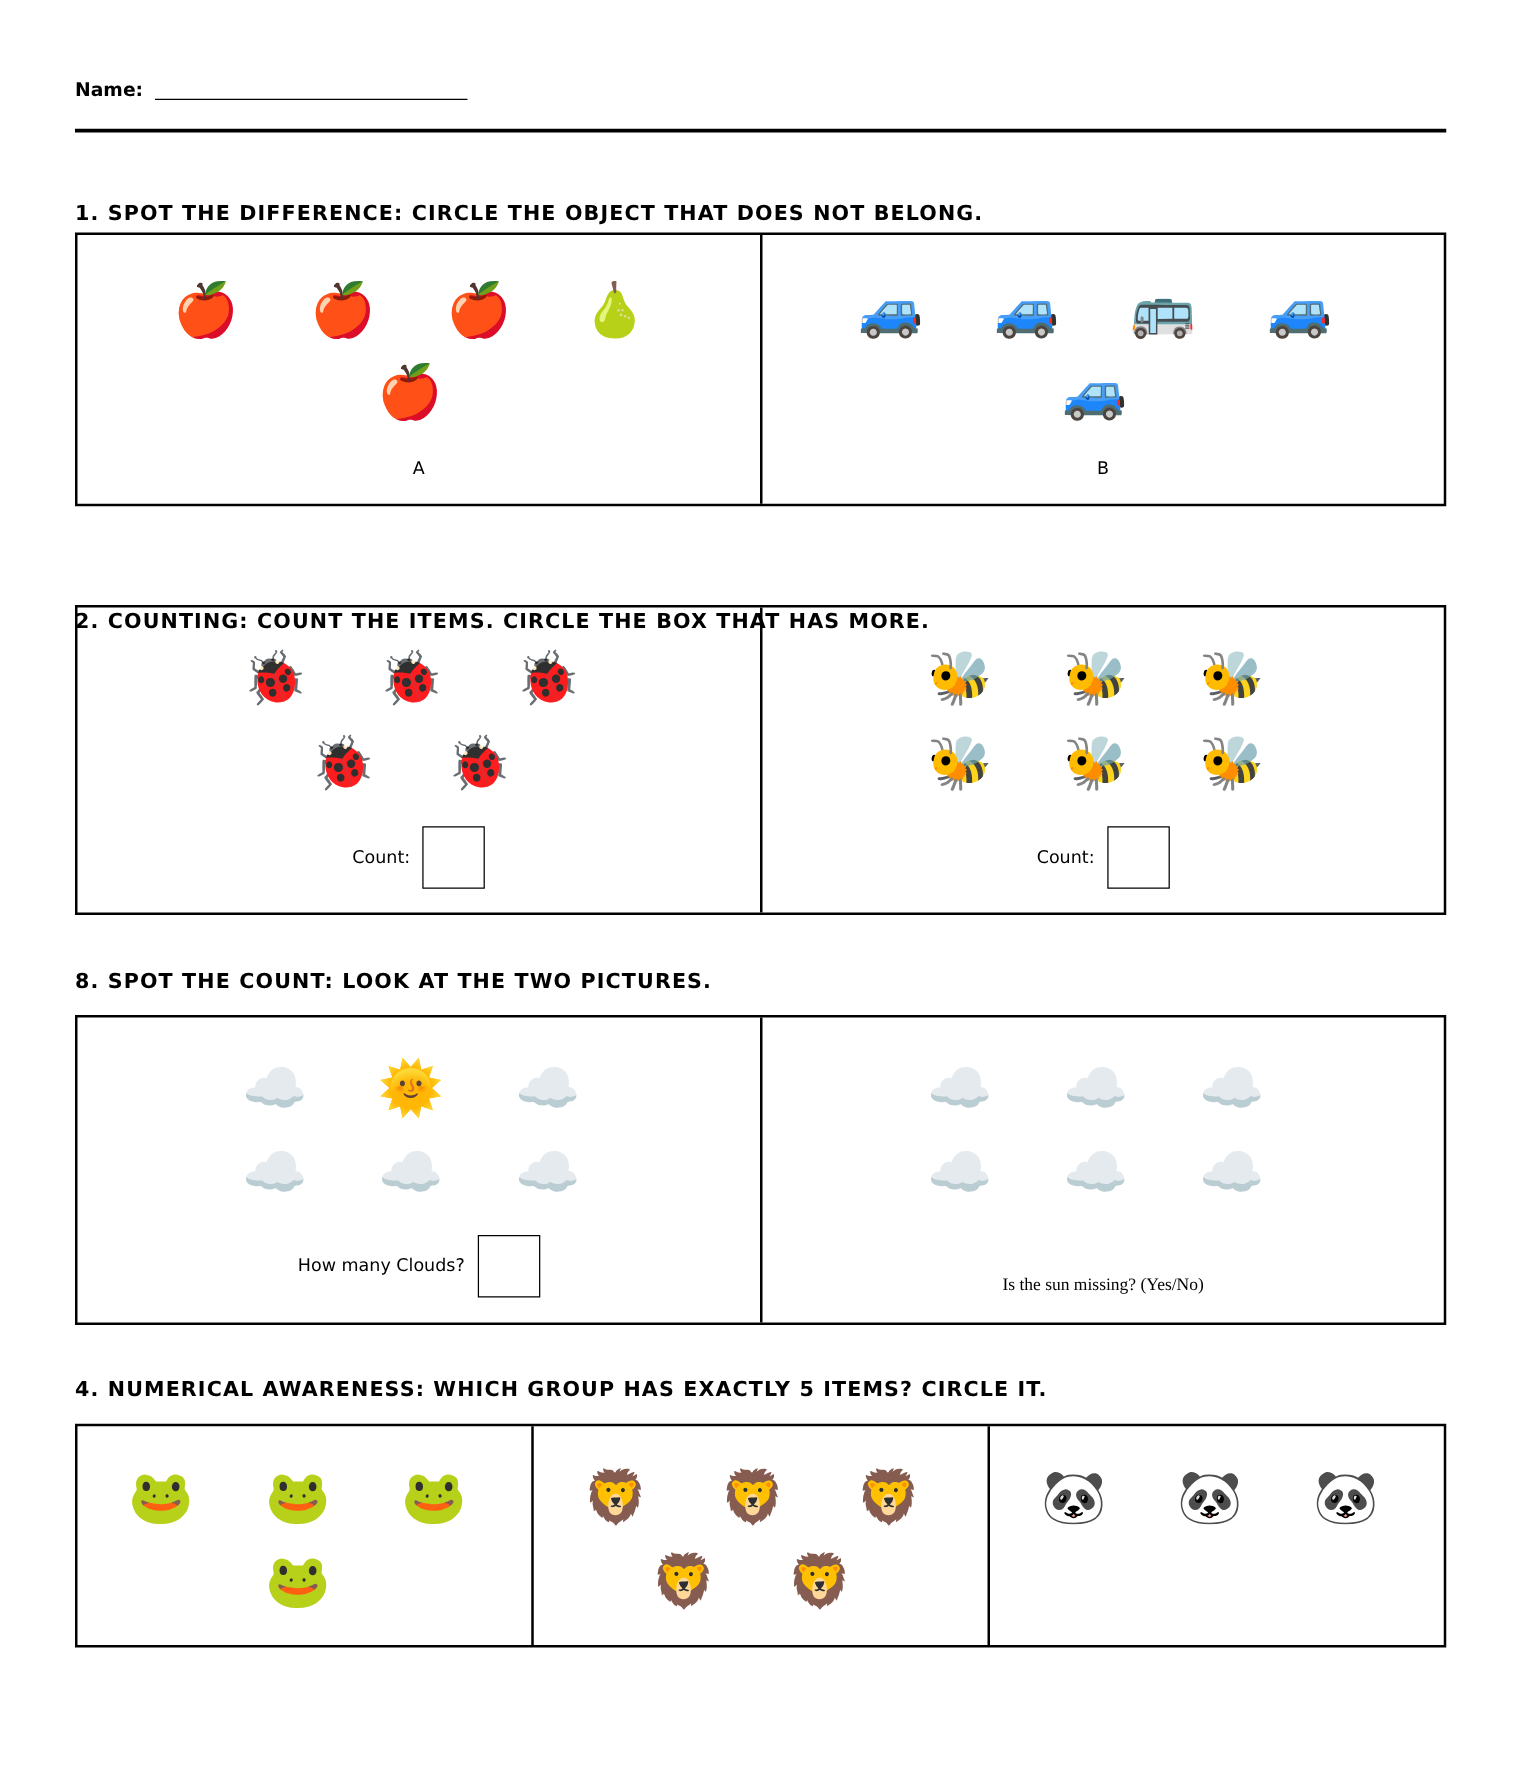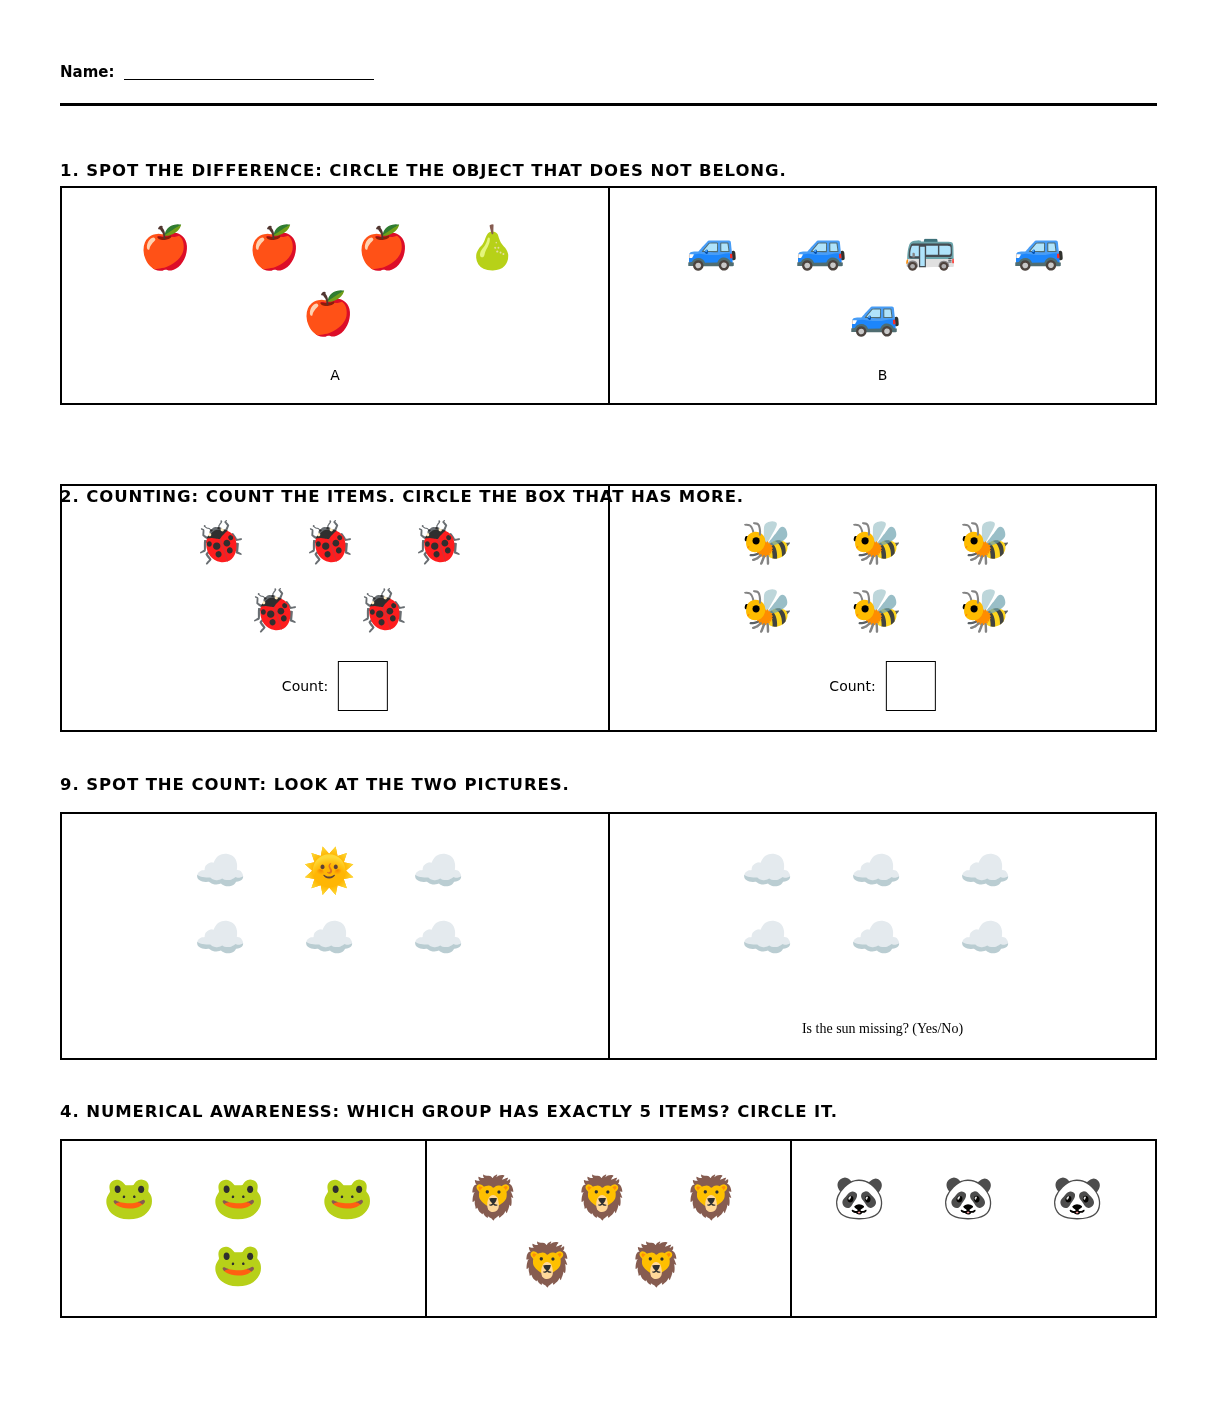--- a/index.html
+++ b/index.html
@@ -91,29 +91,33 @@
       <span class="emoji" style="left:157px; top:125px;">🐝</span>
       <span class="emoji" style="left:266px; top:125px;">🐝</span>
       <span class="emoji" style="left:375px; top:125px;">🐝</span>
       <div class="answer-row" style="left:273px; top:175px;">
         <span class="label">Count:</span>
         <span class="answer-box"></span>
       </div>
     </div>
   </div>
 
-  <div class="section-title" style="top:775px;">9. SPOT THE COUNT: LOOK AT THE TWO PICTURES.</div>
+  <div class="section-title" style="top:775px;">8. SPOT THE COUNT: LOOK AT THE TWO PICTURES.</div>
   <div class="grid" style="top:812px; height:244px;">
     <div class="cell">
       <span class="emoji" style="left:157px; top:57px;">☁️</span>
       <span class="emoji" style="left:266px; top:57px;">🌞</span>
       <span class="emoji" style="left:375px; top:57px;">☁️</span>
       <span class="emoji" style="left:157px; top:124px;">☁️</span>
       <span class="emoji" style="left:266px; top:124px;">☁️</span>
       <span class="emoji" style="left:375px; top:124px;">☁️</span>
+      <div class="answer-row" style="left:273px; top:174px;">
+        <span class="label">How many Clouds?</span>
+        <span class="answer-box"></span>
+      </div>
     </div>
     <div class="cell">
       <span class="emoji" style="left:157px; top:57px;">☁️</span>
       <span class="emoji" style="left:266px; top:57px;">☁️</span>
       <span class="emoji" style="left:375px; top:57px;">☁️</span>
       <span class="emoji" style="left:157px; top:124px;">☁️</span>
       <span class="emoji" style="left:266px; top:124px;">☁️</span>
       <span class="emoji" style="left:375px; top:124px;">☁️</span>
       <span class="caption" style="left:273px; top:206px;font-family:Liberation Serif, serif;">Is the sun missing? (Yes/No)</span>
     </div>

